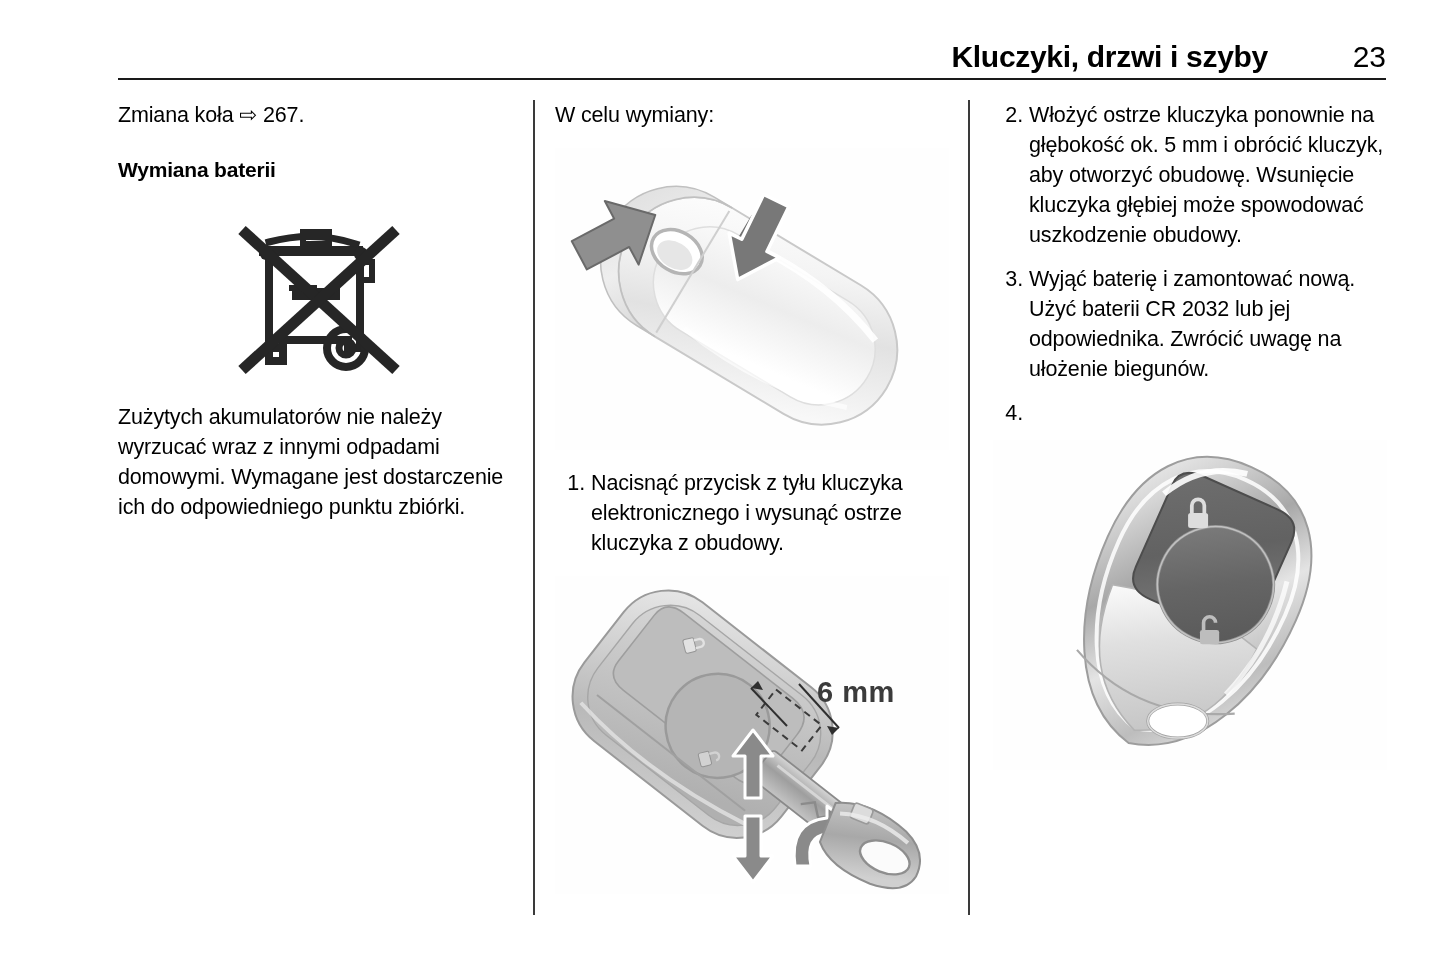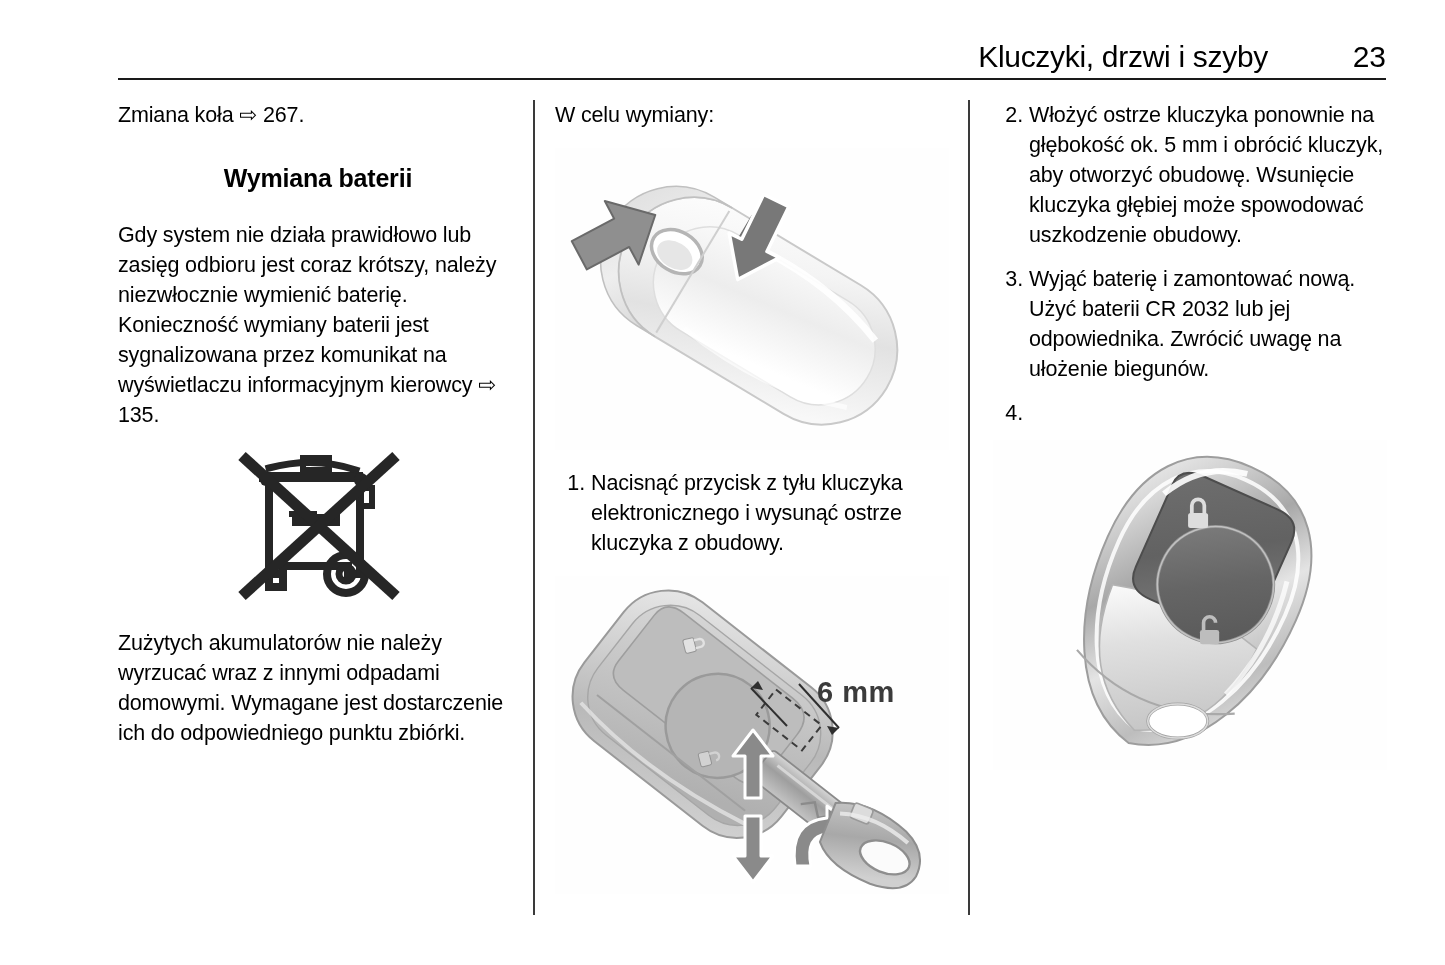--- a/index.html
+++ b/index.html
@@ -27,21 +27,21 @@
     left: 118px;
     top: 40px;
     width: 1268px;
     height: 40px;
   }
   .header-title {
     position: absolute;
     right: 118px;
     top: 0;
     font-size: 30px;
-    font-weight: 400;
+    font-weight: 700;
     letter-spacing: -0.3px;
     white-space: nowrap;
   }
   .header-pageno {
     position: absolute;
     right: 0;
     top: 0;
     font-size: 30px;
     font-weight: 400;
   }
@@ -79,26 +79,25 @@
     margin: 0 0 0 0;
     font-size: 21.5px;
     line-height: 30px;
     letter-spacing: -0.15px;
   }
   .gap-18 { height: 18px; }
   .gap-24 { height: 24px; }
   .gap-14 { height: 14px; }
 
   h2.section {
-    margin: 8px;
-    font-size: 25px;
+    margin: 0;
+    font-size: 21px;
     font-weight: 700;
     line-height: 32px;
     letter-spacing: -0.2px;
-    text-align: center;
   }
 
   
   ol.steps {
     margin: 0;
     padding: 0;
     list-style: none;
   }
   ol.steps li {
     position: relative;
@@ -179,21 +178,20 @@
   <div class="col col-1">
 
     <p class="body">Zmiana koła ⇨ 267.</p>
 
     <div class="gap-24"></div>
 
     <h2 class="section">Wymiana baterii</h2>
 
     <div class="gap-18"></div>
 
-    <p class="body">Gdy system nie działa prawidłowo lub zasięg odbioru jest coraz krótszy, należy niezwłocznie wymienić baterię. Konieczność wymiany baterii jest sygnalizowana przez komunikat na wyświetlaczu informacyjnym kierowcy ⇨ 135.</p>
 
     <div class="gap-14"></div>
 
     <div class="weee-wrap">
       <svg class="weee" viewBox="0 0 168 160">
         <g fill="none" stroke="#262626" stroke-width="7" stroke-linecap="square">
 
           <path d="M33 33 L33 130 L47 130 L47 122 L112 122 L112 130 L124 130 L124 40" stroke-width="8"></path>
 
           <path d="M28 33 L122 33" stroke-width="10"></path>

